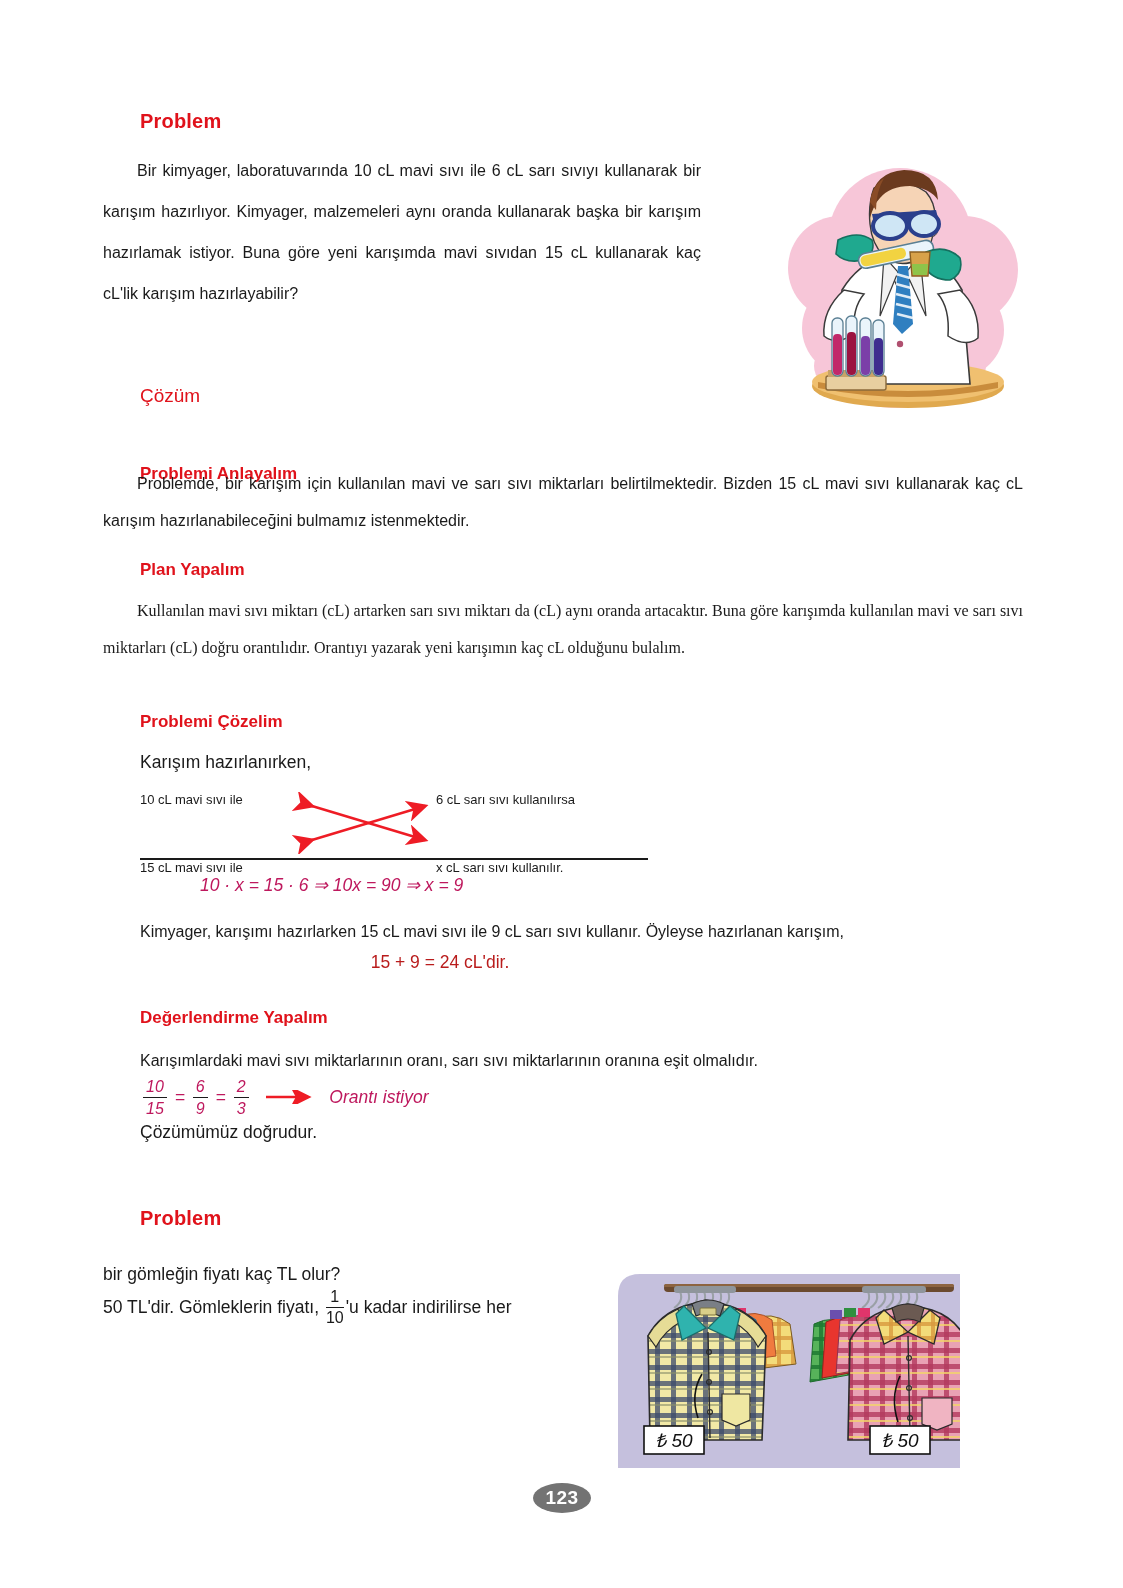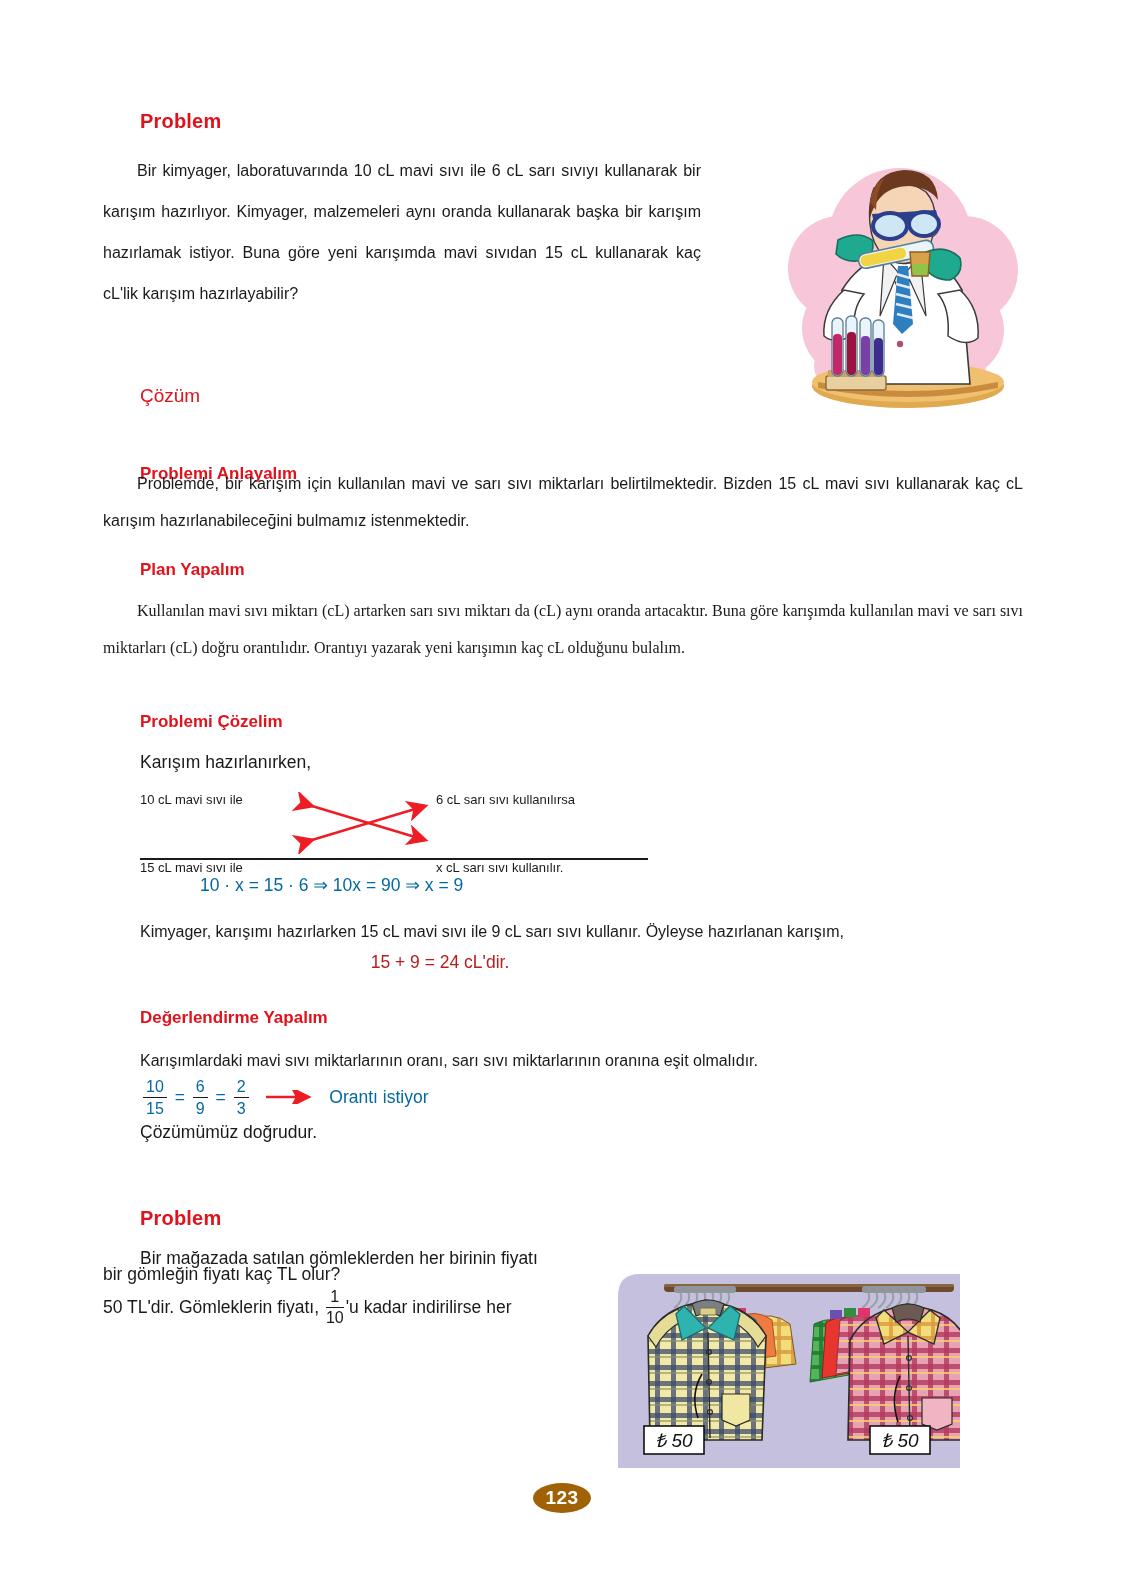--- a/index.html
+++ b/index.html
@@ -92,21 +92,22 @@
     position: absolute;
     height: 2px;
     background: #1a1a1a;
   }
 
   
   .eq {
     position: absolute;
     font-size: 17.5px;
     white-space: nowrap;
-    color: #0369a1;
+    color: #be185d;
+    font-style: italic;
   }
   .frac {
     display: inline-block;
     vertical-align: middle;
     text-align: center;
     margin: 0 3px;
     position: relative;
     top: -1px;
   }
   .frac .num, .frac .den {
@@ -137,21 +138,21 @@
     margin: 1px 0;
   }
   .ratio-arrow { display: inline-block; vertical-align: middle; margin: 0 8px; }
 
   
   .pagenum {
     position: absolute;
     width: 58px;
     height: 30px;
     border-radius: 50%;
-    background: #a16207;
+    background: #737373;
     color: #ffffff;
     font-size: 19px;
     font-weight: bold;
     display: flex;
     align-items: center;
     justify-content: center;
     letter-spacing: .5px;
   }
 
   
@@ -336,21 +337,20 @@
         <line x1="2" y1="7" x2="44" y2="7" stroke="#ee1c25" stroke-width="2.4" marker-end="url(#ahead2)"></line>
       </svg>
     </span>
     <span>Orantı istiyor</span>
   </div>
 
   <div class="line" style="left:140px; top:1122px;">Çözümümüz doğrudur.</div>
 
   <div class="h-problem" style="left:140px; top:1207px;">Problem</div>
 
-  <div class="line" style="left:140px; top:1248px;">Bir mağazada satılan gömleklerden her birinin fiyatı</div>
 
   <div class="line" style="left:103px; top:1288px;">
     <span>50 TL'dir. Gömleklerin fiyatı,</span>
     <span class="frac-inline">
       <span class="num">1</span>
       <span class="bar"></span>
       <span class="den">10</span>
     </span><span>'u  kadar indirilirse her</span>
   </div>
 

